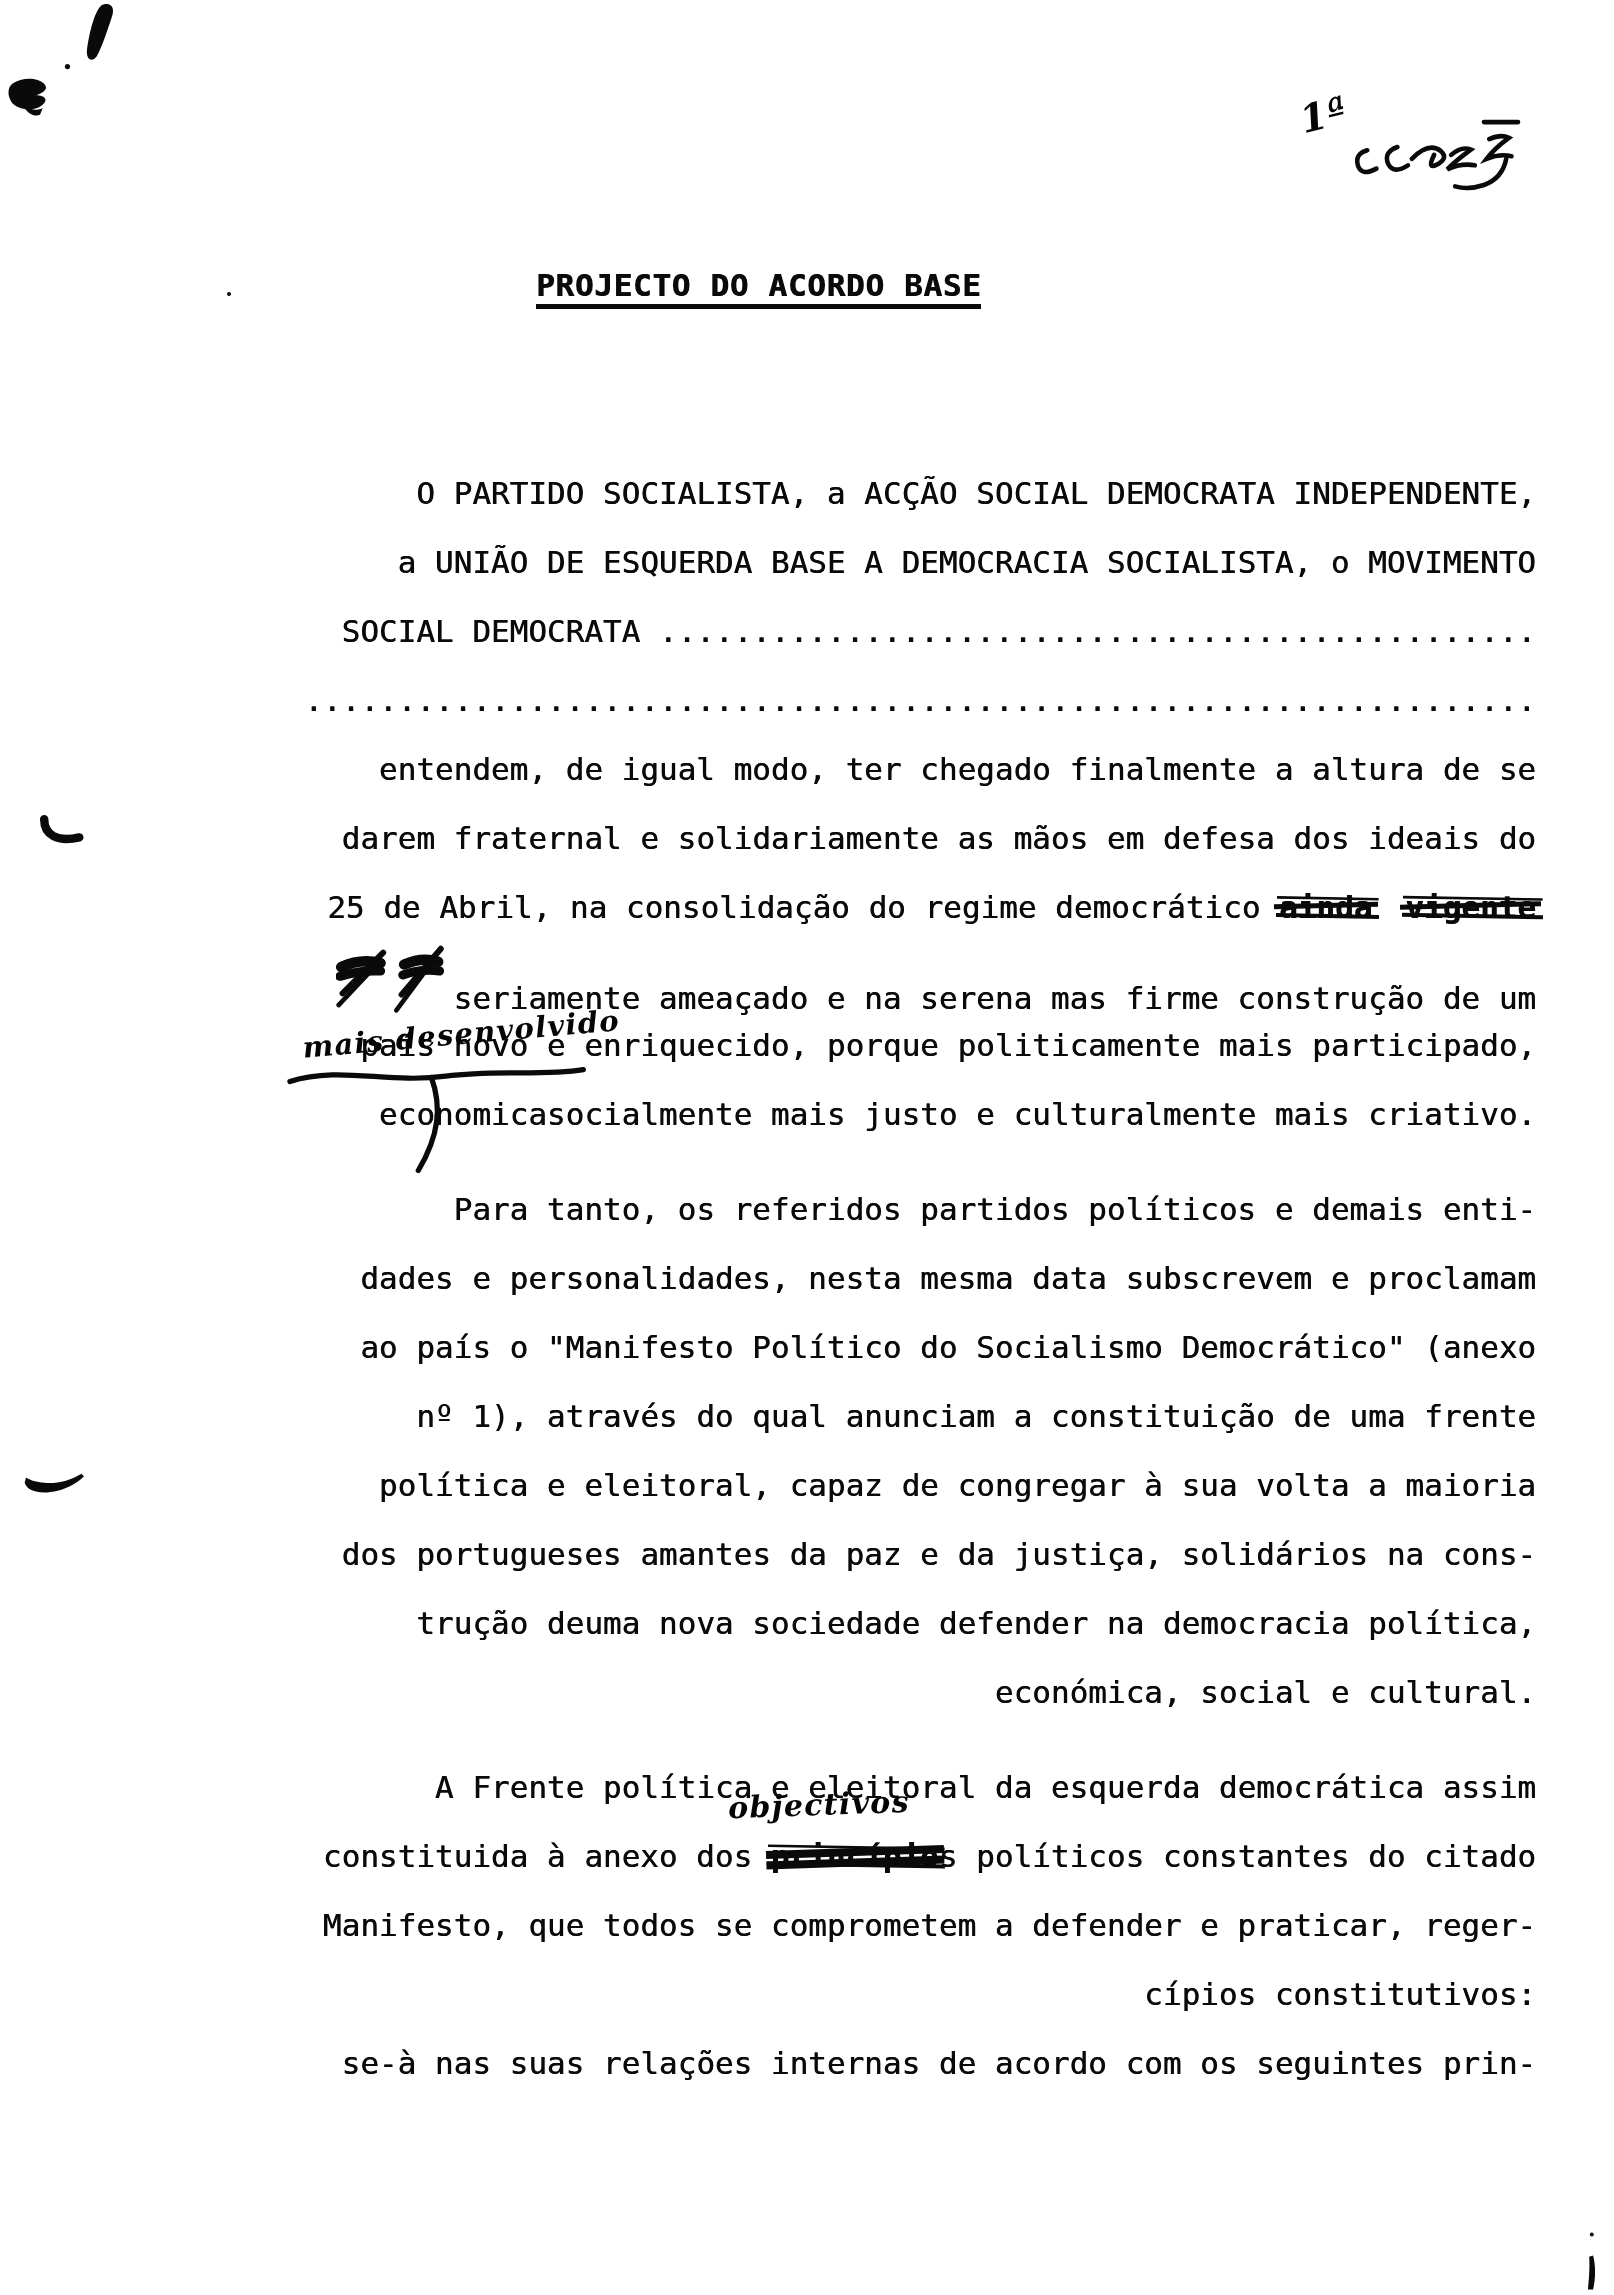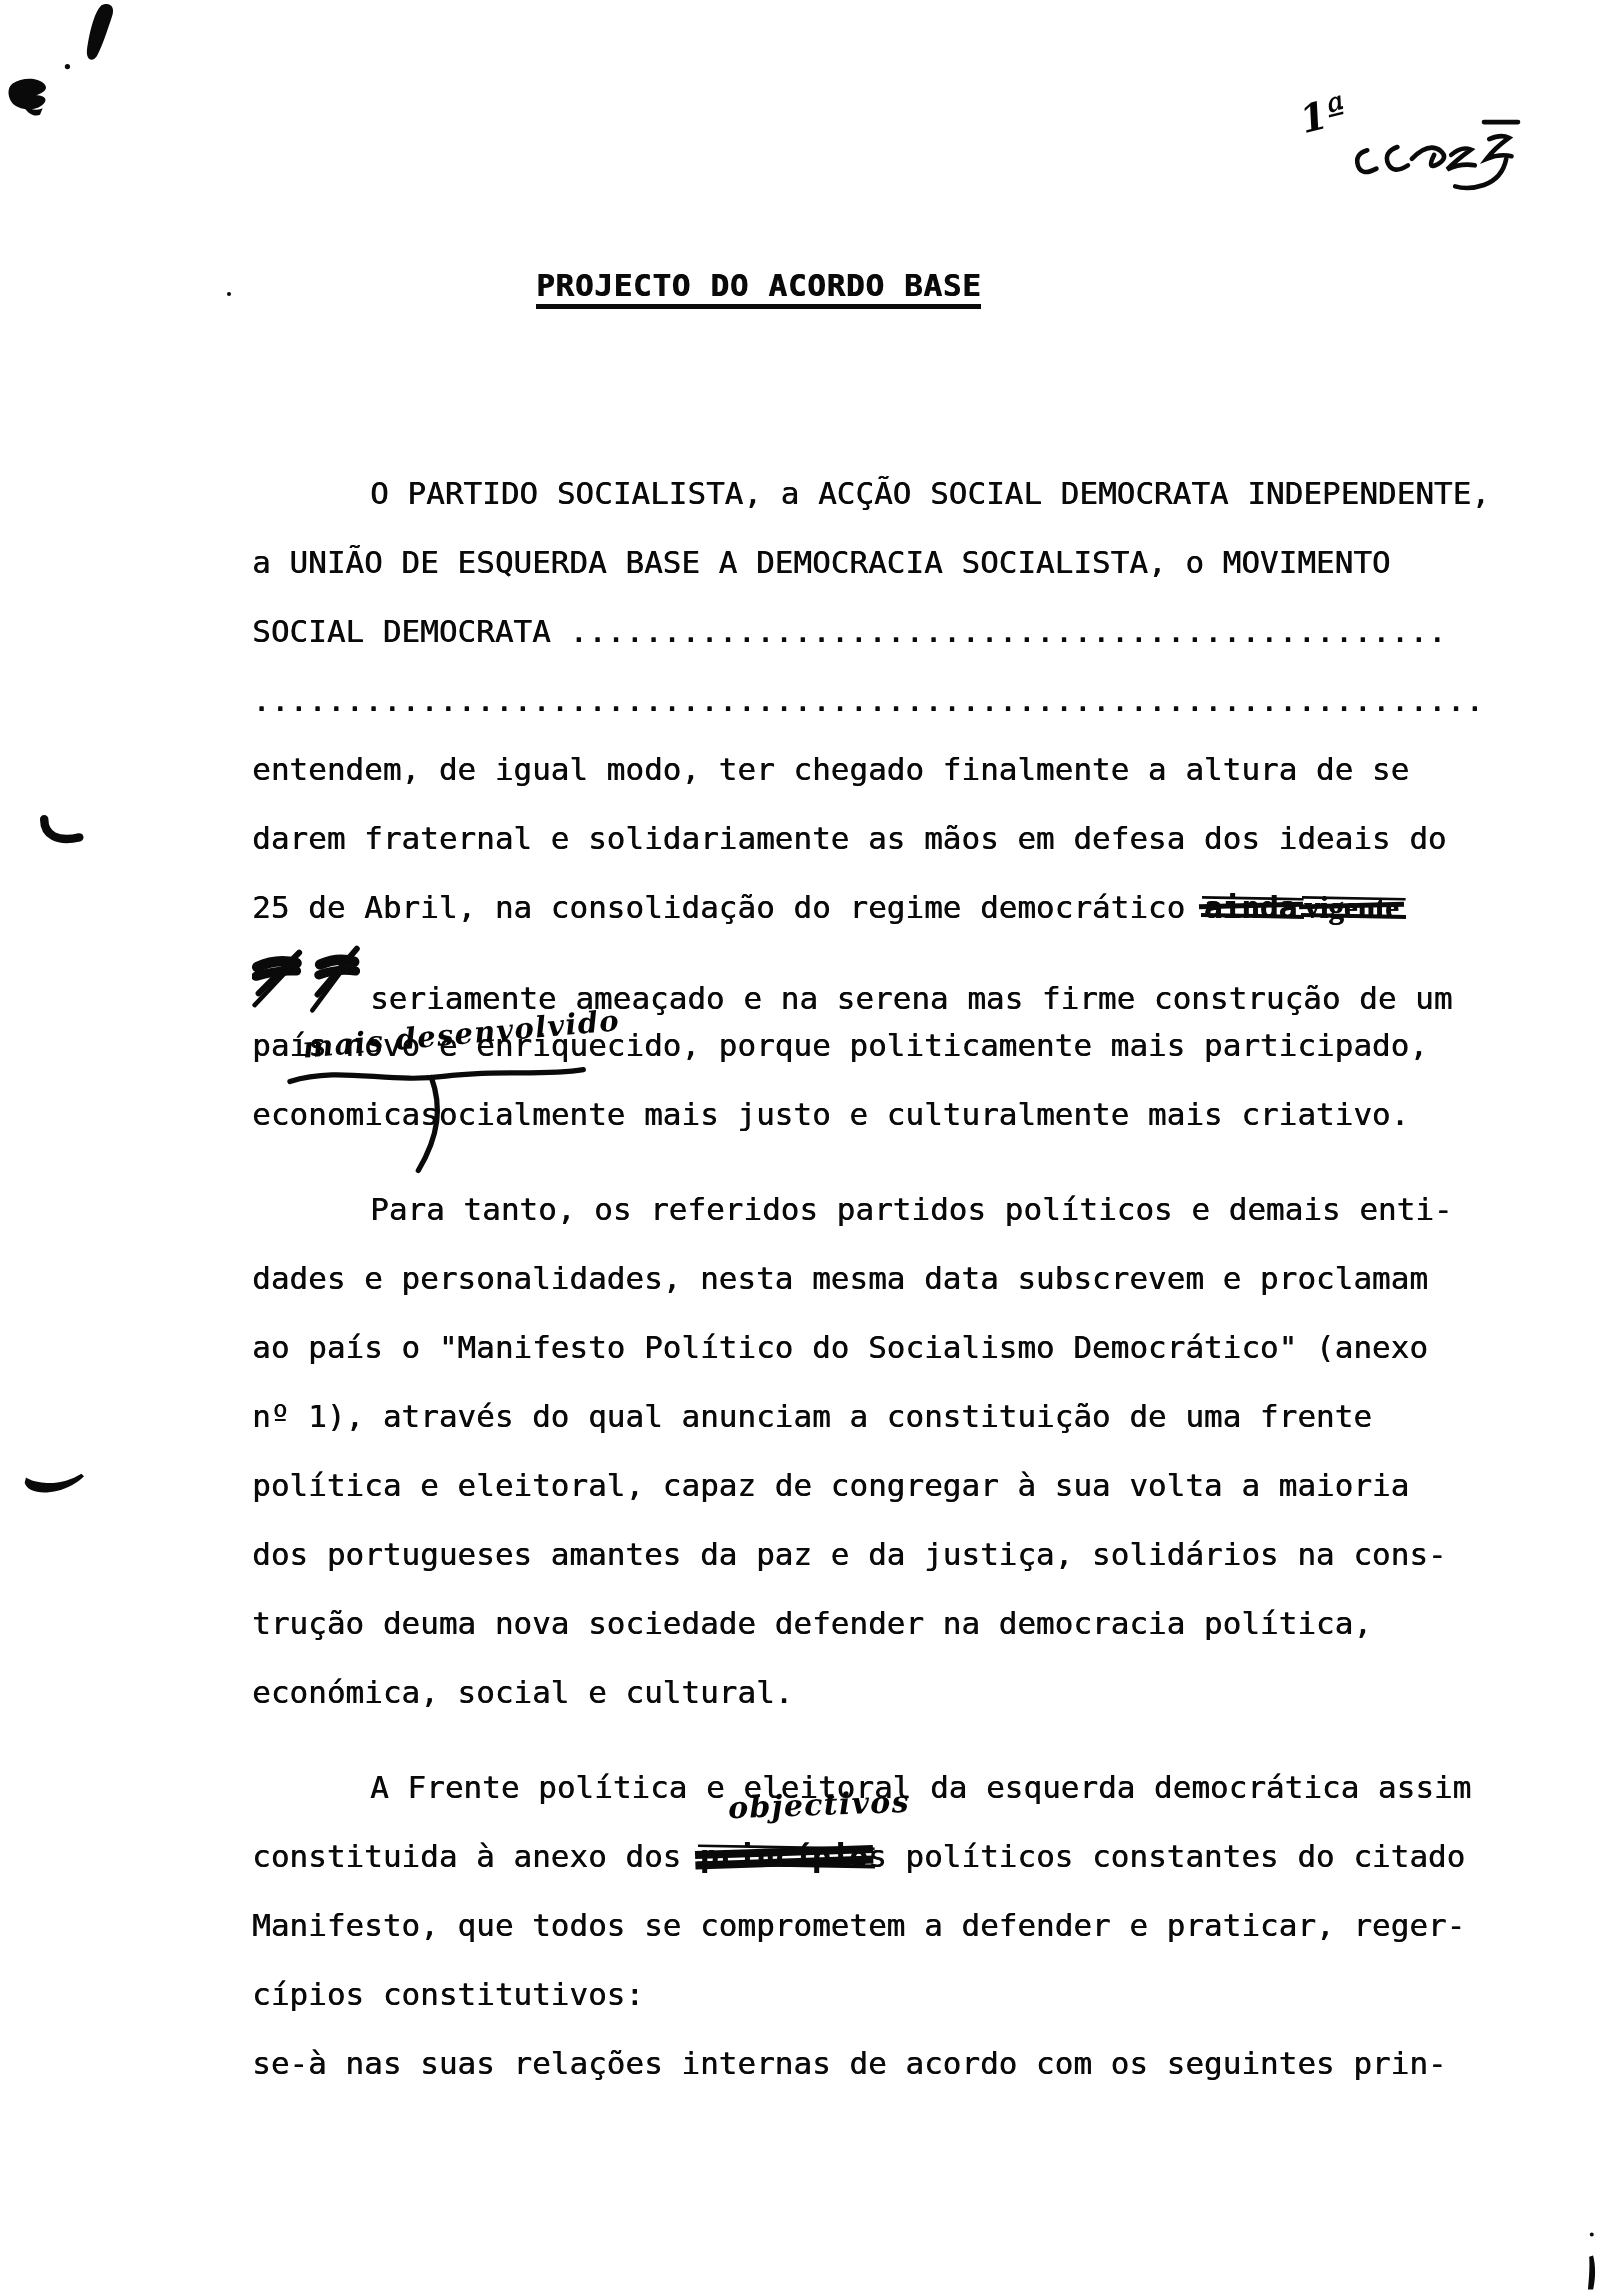--- a/index.html
+++ b/index.html
@@ -14,34 +14,34 @@
     font-size:31px;font-weight:bold;letter-spacing:0.7px;
     border-bottom:5.9px solid #0b0b0b;padding-bottom:1px;
     text-shadow:0.7px 0 0 #0a0a0a;
   }
   .text-column{
     position:absolute;left:252px;top:459px;width:1284px;
     font-size:31px;line-height:69px;
     text-shadow:0.5px 0 0 #0a0a0a;
   }
   .para{margin:0 0 26px 0;}
-  .line{white-space:nowrap;height:69px;}
+  .line{white-space:nowrap;height:69px;text-align:right;}
   .ind{padding-left:118px;}
   .struck{position:relative;font-weight:bold;display:inline-block;}
   .struck::before{
     content:"";position:absolute;left:-5.2px;right:-5.2px;top:44%;height:5.2px;
     background:#0a0a0a;transform:rotate(-1.5deg);
   }
   .struck::after{
     content:"";position:absolute;left:-3.3px;right:-6.6px;top:60%;height:3.9px;
     background:#0a0a0a;transform:rotate(1deg);
     box-shadow:0 -17.7px 0 -0.7px #0a0a0a;
   }
   .struck.heavy::before{height:7.9px;top:38%;transform:rotate(-2deg);box-shadow:0 10.5px 0 #0a0a0a;}
-  .struck.gap-left{margin-left:7px;font-family:Liberation Serif, serif;}
+  .struck.gap-left{margin-left:33px;}
   .handwritten{
     font-family:"DejaVu Serif", serif;font-style:italic;font-weight:bold;
     font-size:29px;letter-spacing:1.3px;color:#050505;display:inline-block;
   }
   .annotation{position:absolute;pointer-events:none;}
   .scribble-inline{display:inline-block;vertical-align:-11.8px;margin-right:3.9px;}
   .speck{position:absolute;background:#0a0a0a;border-radius:50%;}
 </style>
 </head>
 <body>

